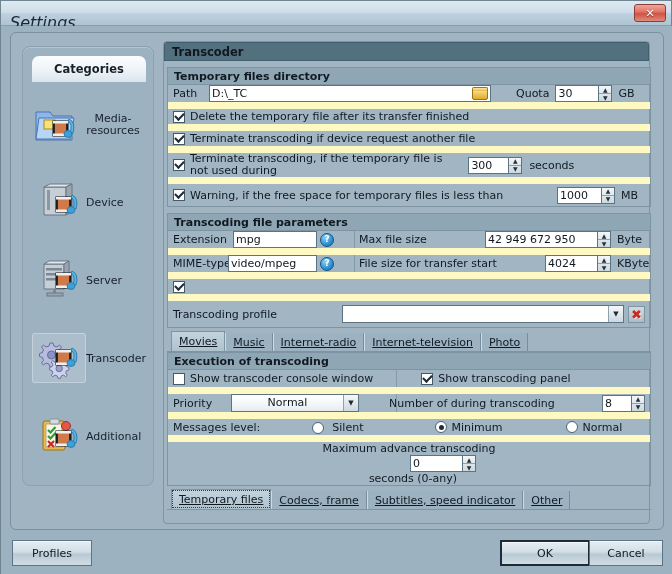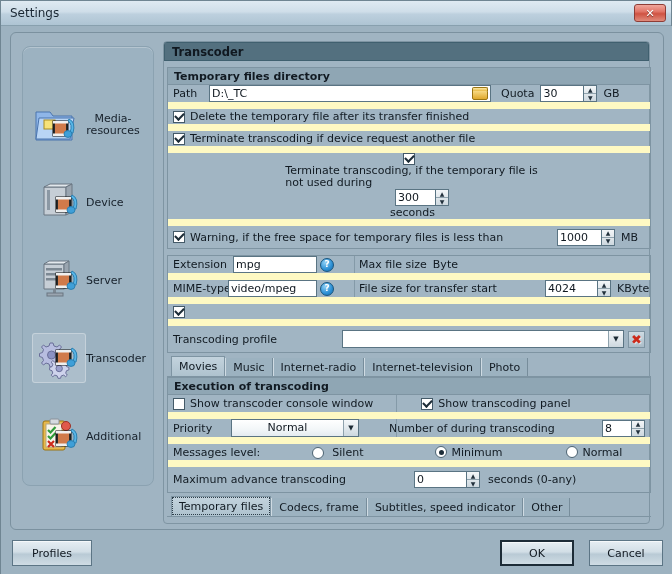--- a/index.html
+++ b/index.html
@@ -22,22 +22,22 @@
     background: linear-gradient(180deg,#b9cbd6 0%, #a8bcc9 6%, #9cb2c0 100%);
     border: 1px solid #6f8592;
   }
   .titlebar {
     position: relative;
     height: 25px;
     background: linear-gradient(180deg,#dfeaf2 0%, #cfdee9 45%, #bdd0de 55%, #aec4d3 100%);
     border-bottom: 1px solid #88a0ae;
   }
   .titlebar .title {
-    position: absolute; left: 9px; top: 5px;
-    font-size: 12px; color: #1a2733;
+    position: absolute; left: 9px; top: 12px;
+    font-size: 16px; color: #1a2733; font-style: italic;
   }
   .close-btn {
     position: absolute; right: 5px; top: 3px;
     width: 32px; height: 18px;
     border: 1px solid #8e3d36;
     border-radius: 3px;
     background: linear-gradient(180deg,#f0a79c 0%, #e2776a 40%, #cf5343 55%, #e08b7c 100%);
     cursor: pointer;
     display: flex; align-items: center; justify-content: center;
   }
@@ -294,20 +294,21 @@
   }
 
   
   .tabstrip {
     display: flex; align-items: flex-end;
     height: 20px;
     margin: 4px 4px 0 4px;
     border-bottom: 1px solid #7e94a2;
     padding-left: 4px;
     gap: 0;
+    text-decoration: underline;
   }
   .tab {
     height: 18px;
     padding: 0 7px;
     font-size: 11px; color: #111a22;
     display: flex; align-items: center;
     background: #9cb2c0;
     border-left: 1px solid #cfdbe3;
     border-right: 1px solid #778d9b;
     cursor: pointer;
@@ -352,20 +353,21 @@
     <div class="close-btn">
       <span class="x">✕</span>
     </div>
   </div>
 
   <div class="client">
 
     <div class="outer-frame"></div>
 
     <div class="sidebar">
+      <div class="sidebar-header">Categories</div>
       <div class="cat-list">
 
         <div class="cat-item">
           <div class="cat-icon-wrap">
             <svg width="46" height="42" viewBox="0 0 46 42">
               <path d="M3 9 L3 37 L39 37 L39 13 L20 13 L17 9 Z" fill="#8fb6e8" stroke="#4a74ad" stroke-width="1"></path>
               <path d="M6 15 L41 15 L37 36 L3 36 Z" fill="#b9d5f5" stroke="#4a74ad" stroke-width="1"></path>
               <rect x="11" y="17" width="11" height="9" fill="#f6e27a" stroke="#a88b22"></rect>
               <rect x="20" y="18" width="15" height="15" fill="#2a2a2a" stroke="#111"></rect>
               <rect x="22" y="20" width="11" height="11" fill="#d07a4a"></rect>
@@ -476,42 +478,42 @@
 
         <div class="row">
           <span class="lbl" style="width:36px;">Path</span>
           <span class="tfield" style="width:282px; display:inline-flex; align-items:center; position:relative;">
             <span>D:\_TC</span>
             <span class="folder-icon" style="position:absolute; right:2px; top:1px;">
               <span class="back"></span>
               <span class="tab"></span>
             </span>
           </span>
-          <span class="lbl" style="margin-left:10px;">Quota</span>
+          <span class="lbl" style="margin-left:25px;">Quota</span>
           <span class="spin" style="width:57px; margin-left:6px;">
             <span class="sv">30</span>
             <span class="btns">
               <div>▲</div>
               <div>▼</div>
             </span>
           </span>
           <span class="lbl" style="margin-left:6px;">GB</span>
         </div>
 
         <div class="row chk-row">
           <span class="chk on"></span>
           <span class="lbl">Delete the temporary file after its transfer finished</span>
         </div>
 
         <div class="row chk-row">
           <span class="chk on"></span>
           <span class="lbl">Terminate transcoding if device request another file</span>
         </div>
 
-        <div class="row" style="min-height:31px;flex-direction:column;">
+        <div class="row" style="min-height:31px;">
           <span class="chk on"></span>
           <span style="margin-left:5px; line-height:12px;">
             <span class="lbl" style="display:block;">Terminate transcoding, if the temporary file is</span>
             <span class="lbl" style="display:block;">not used during</span>
           </span>
           <span class="spin" style="width:54px; margin-left:26px;">
             <span class="sv">300</span>
             <span class="btns">
               <div>▲</div>
               <div>▼</div>
@@ -528,29 +530,37 @@
             <span class="btns">
               <div>▲</div>
               <div>▼</div>
             </span>
           </span>
           <span class="lbl" style="margin-left:6px; width:24px;">MB</span>
         </div>
       </div>
 
       <div class="group" style="margin-top:6px;">
+        <div class="group-head">Transcoding file parameters</div>
 
         <div class="row">
           <span class="sep" style="left:186px;"></span>
           <span class="lbl" style="width:60px;">Extension</span>
           <span class="tfield" style="width:84px; display:inline-flex; align-items:center;">
             <span>mpg</span>
           </span>
           <span class="help-icon" style="margin-left:3px;">?</span>
           <span class="lbl" style="margin-left:25px;">Max file size</span>
+          <span class="spin" style="width:126px; margin-left:auto;">
+            <span class="sv">42 949 672 950</span>
+            <span class="btns">
+              <div>▲</div>
+              <div>▼</div>
+            </span>
+          </span>
           <span class="lbl" style="margin-left:6px; width:28px;">Byte</span>
         </div>
 
         <div class="row">
           <span class="sep" style="left:186px;"></span>
           <span class="lbl" style="width:55px;">MIME-type</span>
           <span class="tfield" style="width:89px; display:inline-flex; align-items:center;">
             <span>video/mpeg</span>
           </span>
           <span class="help-icon" style="margin-left:3px;">?</span>
@@ -624,21 +634,21 @@
           <span style="display:inline-flex; align-items:center; gap:4px; margin-left:72px;">
             <span class="radio on"></span>
             <span class="lbl">Minimum</span>
           </span>
           <span style="display:inline-flex; align-items:center; gap:4px; margin-left:64px;">
             <span class="radio"></span>
             <span class="lbl">Normal</span>
           </span>
         </div>
 
-        <div class="row" style="min-height:25px;">
+        <div class="row" style="min-height:25px;flex-direction:column;">
           <span class="lbl">Maximum advance transcoding</span>
           <span class="spin" style="width:66px; margin-left:68px;">
             <span class="sv">0</span>
             <span class="btns">
               <div>▲</div>
               <div>▼</div>
             </span>
           </span>
           <span class="lbl" style="margin-left:8px;">seconds (0-any)</span>
         </div>
@@ -648,18 +658,18 @@
         <div class="tab active dotted">Temporary files</div>
         <div class="tab">Codecs, frame</div>
         <div class="tab">Subtitles, speed indicator</div>
         <div class="tab">Other</div>
       </div>
 
     </div>
 
     <div class="btnbar">
       <div class="btn" style="left:11px; top:6px; width:80px;">Profiles</div>
-      <div class="btn default" style="left:499px; top:6px; width:74px;">OK</div>
+      <div class="btn default" style="left:499px; top:6px; width:90px;">OK</div>
       <div class="btn" style="left:588px; top:6px; width:74px;">Cancel</div>
     </div>
 
   </div>
 </div>
 
 </body></html>

